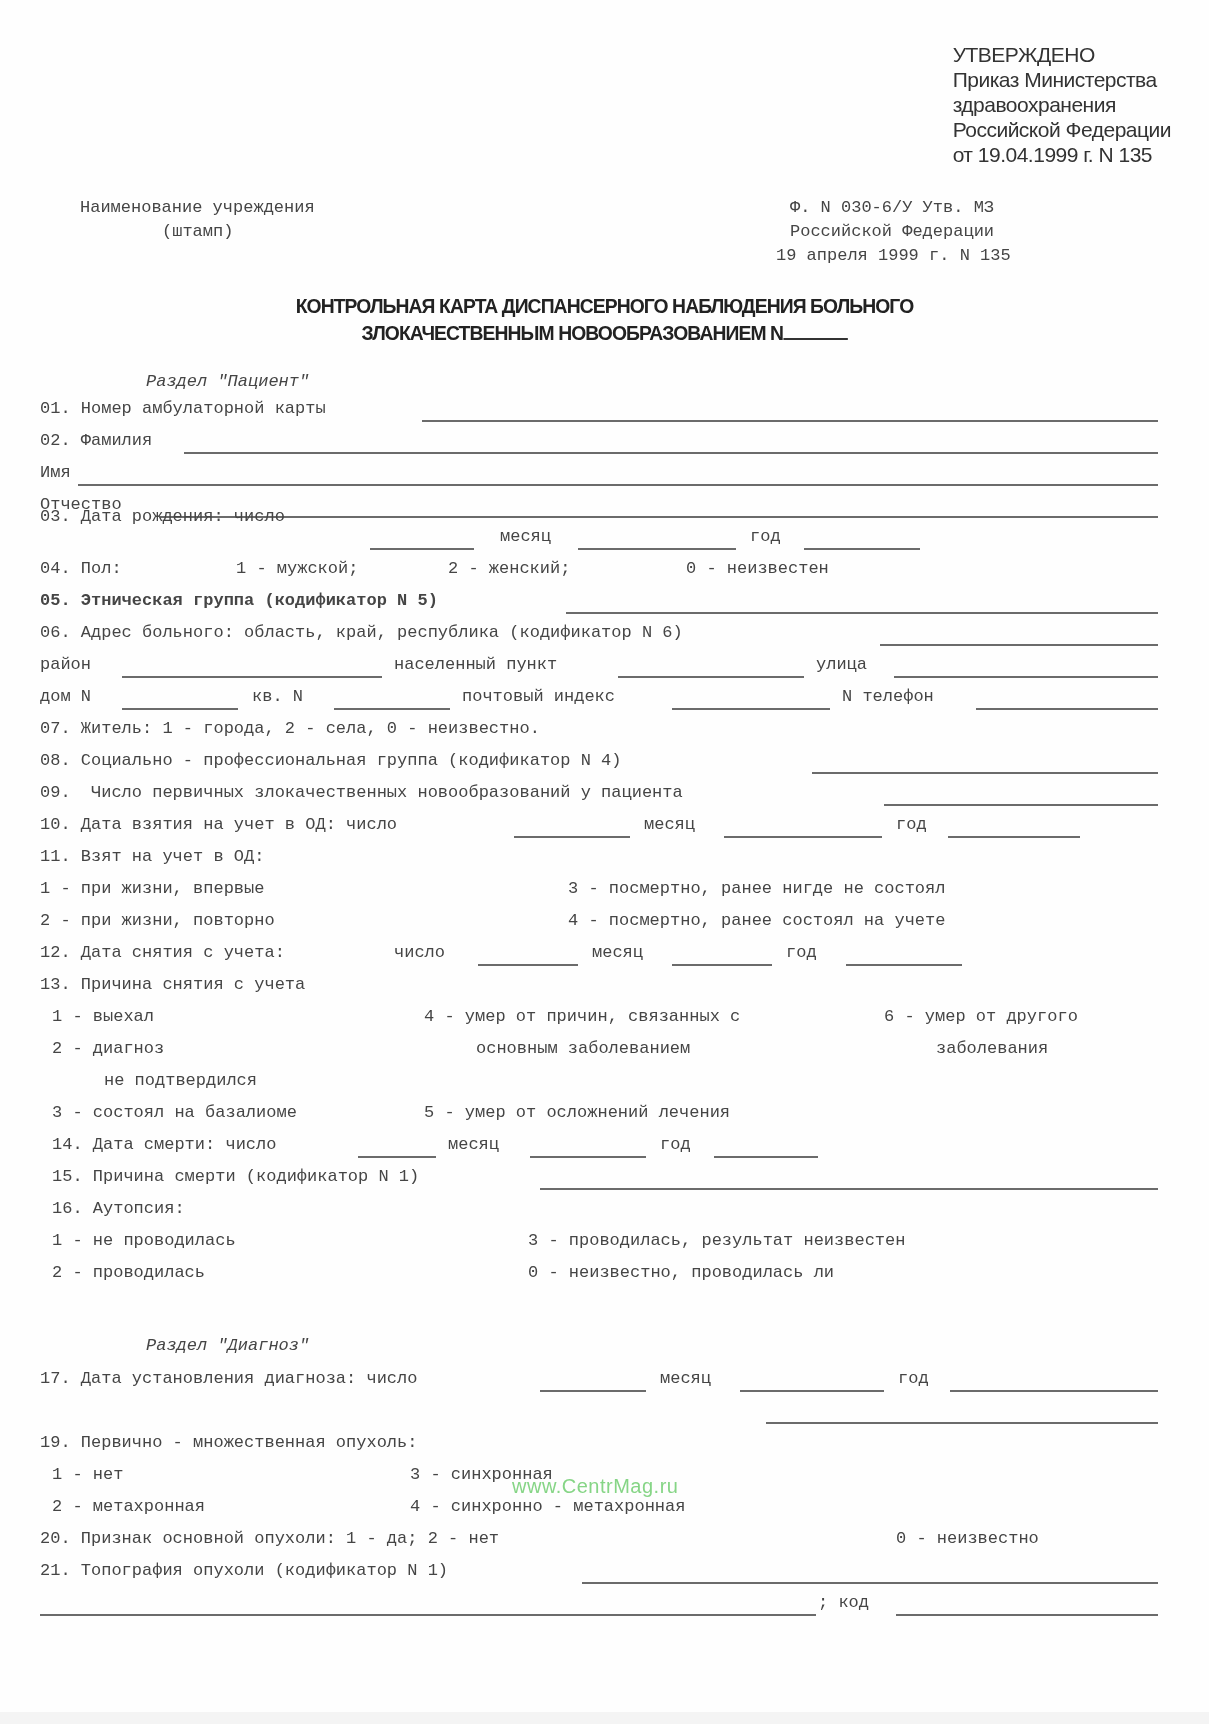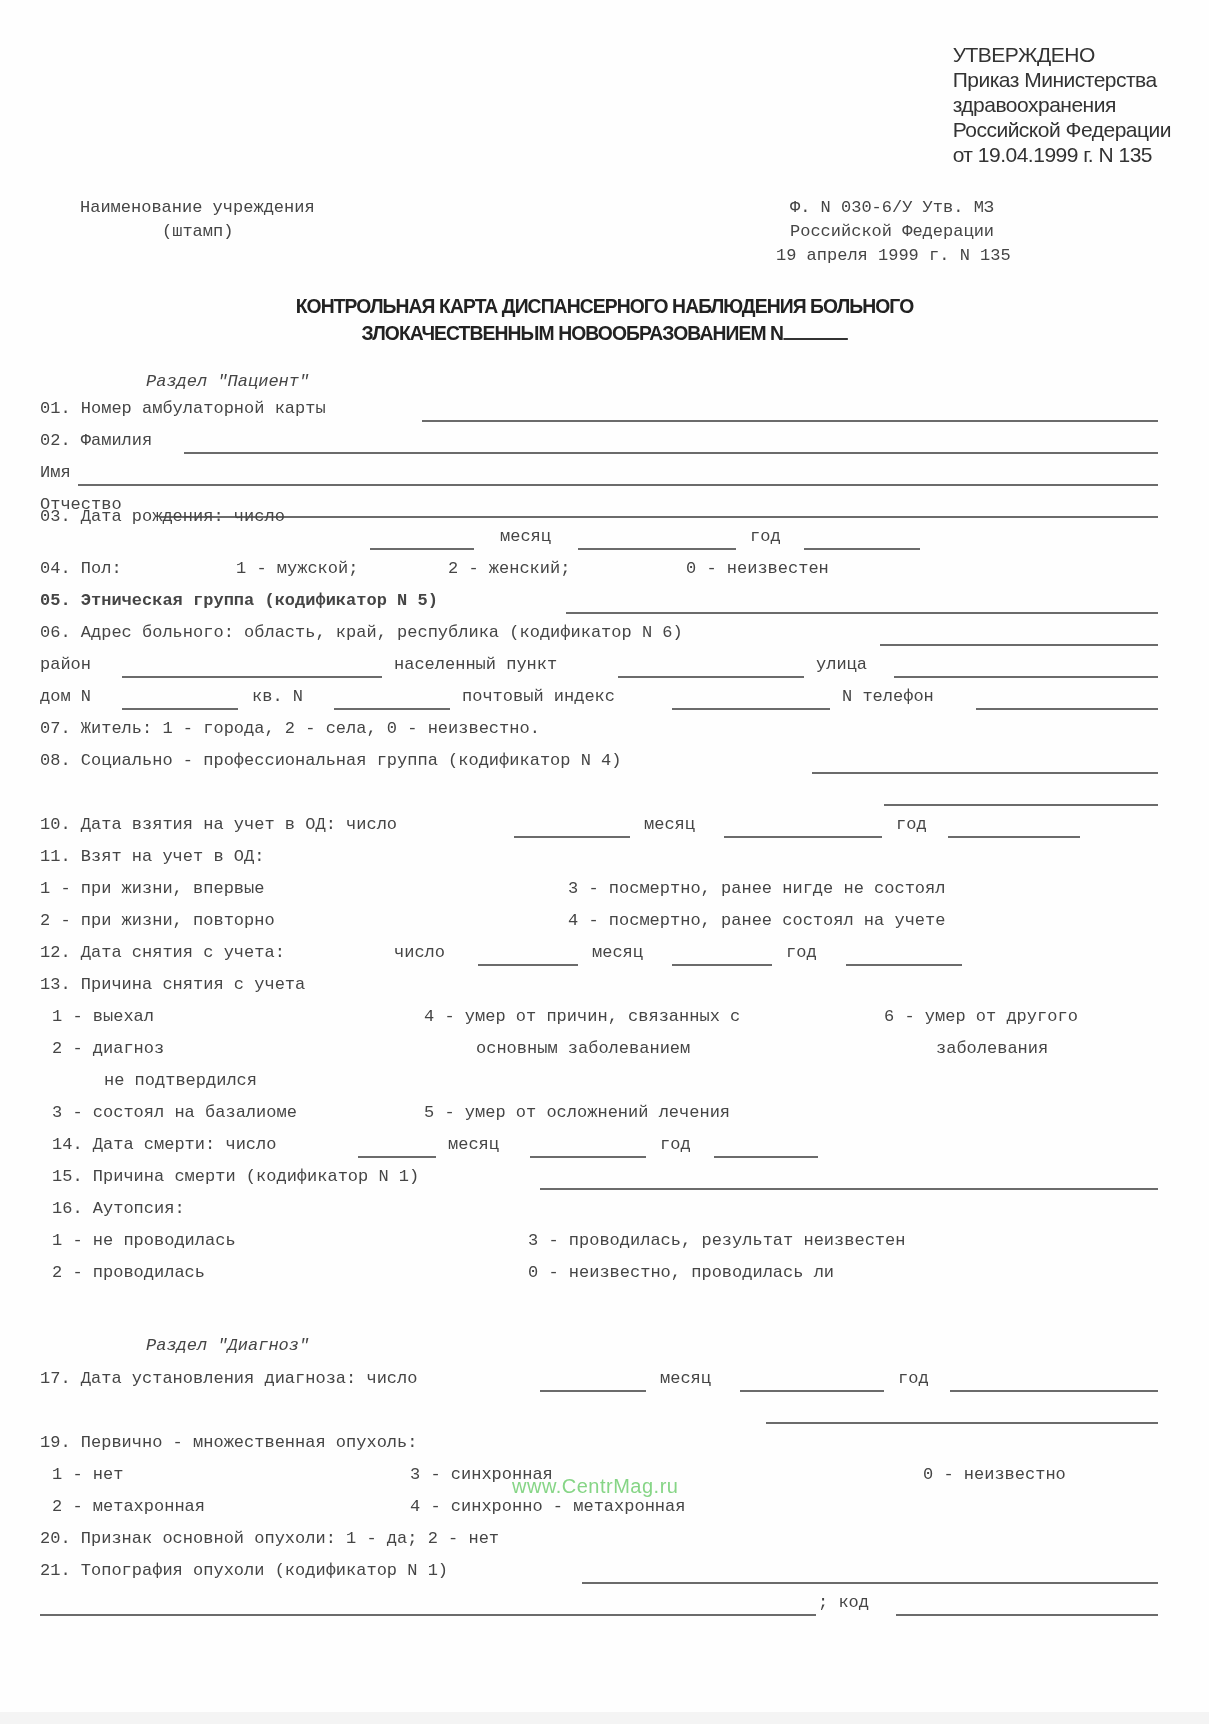--- a/index.html
+++ b/index.html
@@ -90,20 +90,21 @@
   <div class="abs mono" style="left:462px; top:686px; line-height:22px;">почтовый индекс</div>
   <div class="line" style="left:672px; width:158px; top:708px;"></div>
   <div class="abs mono" style="left:842px; top:686px; line-height:22px;">N телефон</div>
   <div class="line" style="left:976px; width:182px; top:708px;"></div>
 
   <div class="row mono" style="top:718px;">07. Житель: 1 - города, 2 - села, 0 - неизвестно.</div>
 
   <div class="row mono" style="top:750px;">08. Социально - профессиональная группа (кодификатор N 4)</div>
   <div class="line" style="left:812px; width:346px; top:772px;"></div>
 
+  <div class="row mono" style="top:782px;">09.  Число первичных злокачественных новообразований у пациента</div>
   <div class="line" style="left:884px; width:274px; top:804px;"></div>
 
   <div class="row mono" style="top:814px;">10. Дата взятия на учет в ОД: число</div>
   <div class="line" style="left:514px; width:116px; top:836px;"></div>
   <div class="abs mono" style="left:644px; top:814px; line-height:22px;">месяц</div>
   <div class="line" style="left:724px; width:158px; top:836px;"></div>
   <div class="abs mono" style="left:896px; top:814px; line-height:22px;">год</div>
   <div class="line" style="left:948px; width:132px; top:836px;"></div>
 
   <div class="row mono" style="top:846px;">11. Взят на учет в ОД:</div>
@@ -154,21 +155,21 @@
   <div class="abs mono" style="left:660px; top:1368px; line-height:22px;">месяц</div>
   <div class="line" style="left:740px; width:144px; top:1390px;"></div>
   <div class="abs mono" style="left:898px; top:1368px; line-height:22px;">год</div>
   <div class="line" style="left:950px; width:208px; top:1390px;"></div>
 
   <div class="line" style="left:766px; width:392px; top:1422px;"></div>
 
   <div class="row mono" style="top:1432px;">19. Первично - множественная опухоль:</div>
   <div class="abs mono" style="left:52px; top:1464px; line-height:22px;">1 - нет</div>
   <div class="abs mono" style="left:410px; top:1464px; line-height:22px;">3 - синхронная</div>
-  <div class="abs mono" style="left:896px; top:1464px; line-height:22px;margin-left:27px;">0 - неизвестно</div>
+  <div class="abs mono" style="left:896px; top:1528px; line-height:22px;">0 - неизвестно</div>
   <div class="abs mono" style="left:52px; top:1496px; line-height:22px;">2 - метахронная</div>
   <div class="abs mono" style="left:410px; top:1496px; line-height:22px;">4 - синхронно - метахронная</div>
 
   <div class="watermark">www.CentrMag.ru</div>
 
   <div class="row mono" style="top:1528px;">20. Признак основной опухоли: 1 - да; 2 - нет</div>
 
   <div class="row mono" style="top:1560px;">21. Топография опухоли (кодификатор N 1)</div>
   <div class="line" style="left:582px; width:576px; top:1582px;"></div>
   <div class="line" style="left:40px; width:776px; top:1614px;"></div>

